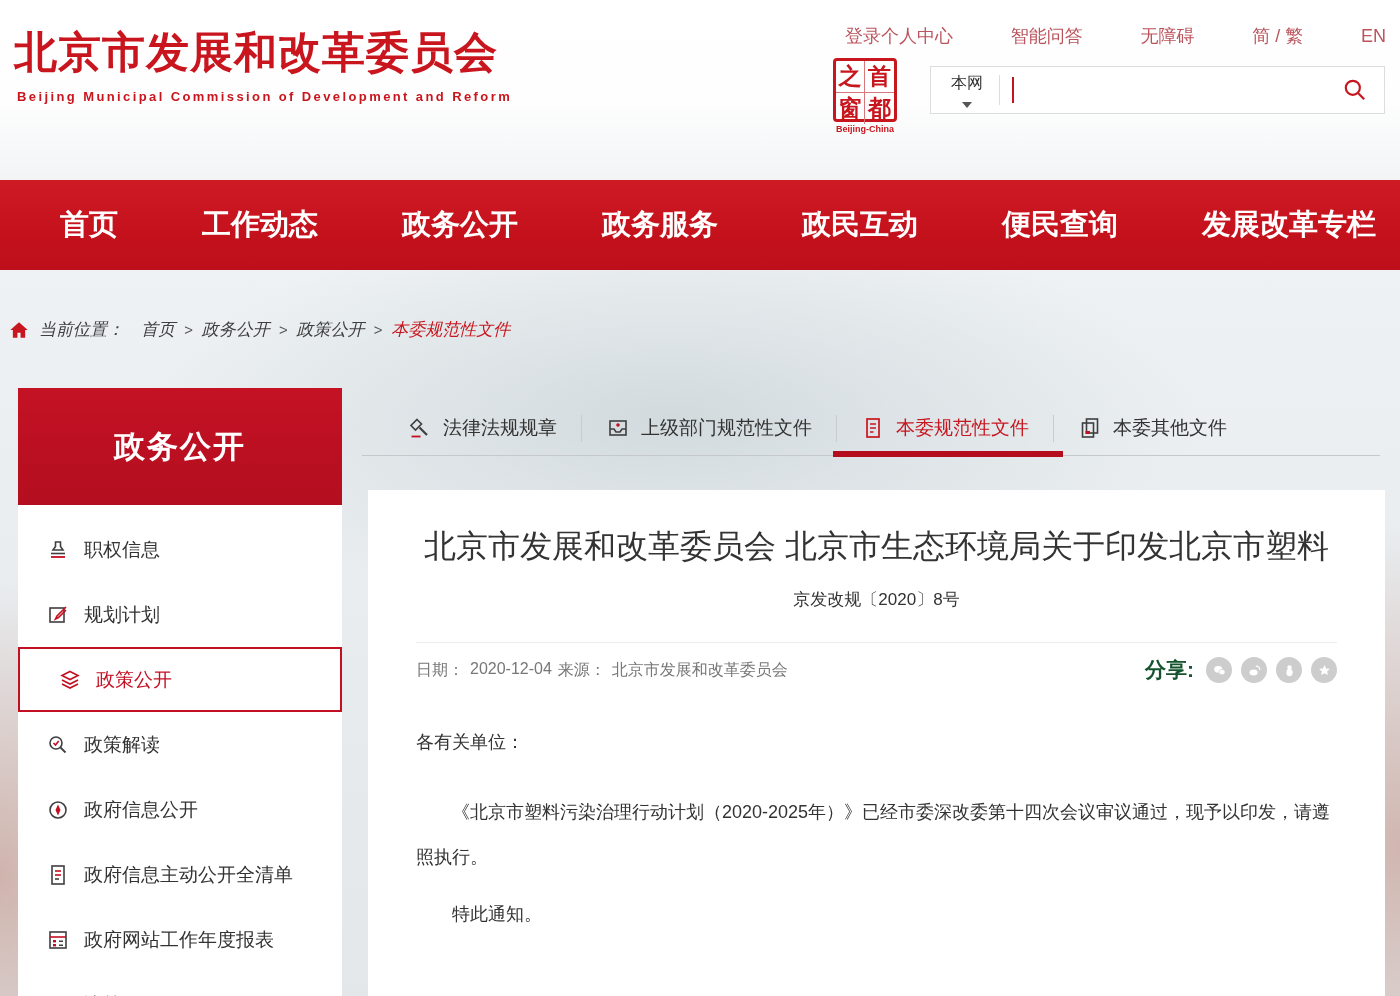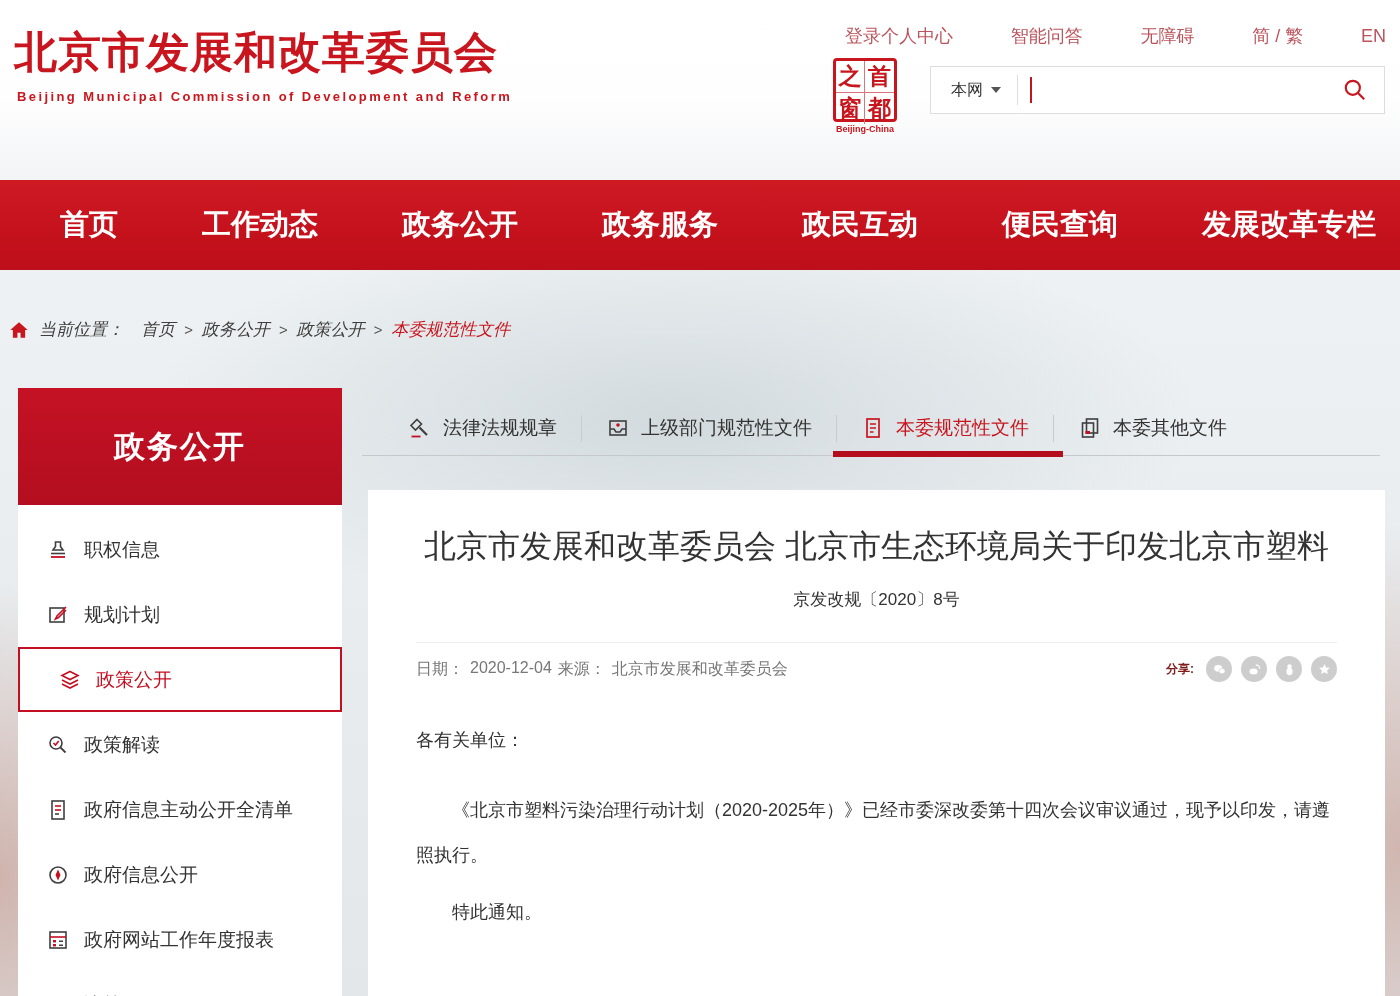--- a/index.html
+++ b/index.html
@@ -36,21 +36,21 @@
   }
   .seal-grid span { display:flex; align-items:center; justify-content:center; font-size:23px; font-weight:700; color:#c8161e; }
   .seal-grid span:nth-child(1){ border-right:1px solid #d9767b; border-bottom:1px solid #d9767b; }
   .seal-grid span:nth-child(2){ border-bottom:1px solid #d9767b; }
   .seal-grid span:nth-child(3){ border-right:1px solid #d9767b; }
   .seal-caption { margin-top:2px; font-size:9px; font-weight:700; color:#c8161e; text-align:center; letter-spacing:0; }
   .search-box {
     position:absolute; left:930px; top:66px; width:455px; height:48px;
     background:#fff; border:1px solid #ddd; display:flex; align-items:center; padding:0 16px 0 20px;
   }
-  .search-scope { font-size:16px; color:#333; cursor:pointer; display:flex; align-items:center; gap:8px; }
+  .search-scope { font-size:16px; color:#333; cursor:pointer; display:flex; align-items:center; gap:8px;flex-direction:column; }
   .caret-down { width:0; height:0; border-left:5px solid transparent; border-right:5px solid transparent; border-top:6px solid #555; }
   .search-divider { width:1px; height:30px; background:#ddd; margin-left:16px; }
   .text-caret { width:2px; height:26px; background:#c21521; margin-left:12px; }
   .search-input { flex:1; border:none; outline:none; font-size:16px; height:100%; background:transparent; }
   .search-mag { cursor:pointer; flex:0 0 auto; }
   
   .main-nav {
     position:absolute; top:180px; left:0; right:0; height:90px; z-index:5;
     background:linear-gradient(180deg,#cd1a23 0%,#c5121d 55%,#bd0f1a 100%);
     display:flex; align-items:center; padding-left:60px; gap:84px;
@@ -82,21 +82,21 @@
   .tab.active::after { content:""; position:absolute; left:-28px; right:-34px; bottom:-16px; height:6px; background:#b30d1e; z-index:2; }
   .tab-sep { width:1px; height:27px; background:#c9cccd; }
   .card { margin-top:34px; background:#fff; padding:32px 48px 60px; min-height:560px; }
   .article-title { text-align:center; font-size:32px; font-weight:400; color:#333; line-height:48px; }
   .doc-no { text-align:center; font-size:17px; color:#333; margin-top:18px; }
   .meta-divider { height:1px; background:#ececec; margin-top:31px; }
   .meta { display:flex; justify-content:space-between; align-items:center; padding-top:13px; }
   .meta-left { font-size:16px; color:#777; display:flex; gap:6px; }
   .meta-left .src-label { }
   .share { display:flex; align-items:center; gap:9px; }
-  .share-label { font-size:12px; font-weight:700; color:#7f1d1d; margin-right:3px; }
+  .share-label { font-size:21px; font-weight:700; color:#14532d; margin-right:3px; }
   .share-btn { width:26px; height:26px; border-radius:50%; background:#cdcdcd; display:flex; align-items:center; justify-content:center; cursor:pointer; }
   .article-body { margin-top:46px; font-size:18px; color:#333; }
   .salutation { margin-bottom:36px; }
   .para { text-indent:2em; line-height:45px; }
   .para2 { margin-top:12px; }
   svg { display:block; }
 </style>
 </head>
 <body>
 
@@ -200,34 +200,34 @@
       <svg class="ic" viewBox="0 0 24 24" fill="none">
         <circle cx="10" cy="10" r="6" stroke="#3f3f3f" stroke-width="1.6"></circle>
         <line x1="14.5" y1="14.5" x2="19.5" y2="19.5" stroke="#3f3f3f" stroke-width="1.8"></line>
         <path d="M7.5 10 l2 2 l3.2 -4" stroke="#c30f22" stroke-width="1.6"></path>
       </svg>
       <span>政策解读</span>
     </div>
 
     <div class="side-item">
       <svg class="ic" viewBox="0 0 24 24" fill="none">
+        <circle cx="12" cy="12" r="8" stroke="#3f3f3f" stroke-width="1.6"></circle>
+        <path d="M12 6.5 L14.5 12 L12 17.5 L9.5 12 Z" fill="#c30f22"></path>
+      </svg>
+      <span>政府信息公开</span>
+    </div>
+
+    <div class="side-item">
+      <svg class="ic" viewBox="0 0 24 24" fill="none">
         <rect x="6" y="3" width="12" height="18" stroke="#3f3f3f" stroke-width="1.6"></rect>
         <path d="M9 8 h6" stroke="#c30f22" stroke-width="1.6"></path>
         <path d="M9 12 h6" stroke="#c30f22" stroke-width="1.6"></path>
         <path d="M9 16 h4" stroke="#3f3f3f" stroke-width="1.6"></path>
       </svg>
       <span>政府信息主动公开全清单</span>
-    </div>
-
-    <div class="side-item">
-      <svg class="ic" viewBox="0 0 24 24" fill="none">
-        <circle cx="12" cy="12" r="8" stroke="#3f3f3f" stroke-width="1.6"></circle>
-        <path d="M12 6.5 L14.5 12 L12 17.5 L9.5 12 Z" fill="#c30f22"></path>
-      </svg>
-      <span>政府信息公开</span>
     </div>
 
     <div class="side-item">
       <svg class="ic" viewBox="0 0 24 24" fill="none">
         <rect x="4" y="4" width="16" height="16" stroke="#3f3f3f" stroke-width="1.6"></rect>
         <path d="M4 9 h16" stroke="#c30f22" stroke-width="1.6"></path>
         <rect x="7" y="12" width="3" height="2.4" fill="#c30f22"></rect>
         <rect x="7" y="16" width="3" height="2.4" fill="#c30f22"></rect>
         <path d="M13 13.2 h4 M13 17.2 h4" stroke="#3f3f3f" stroke-width="1.6"></path>
       </svg>

